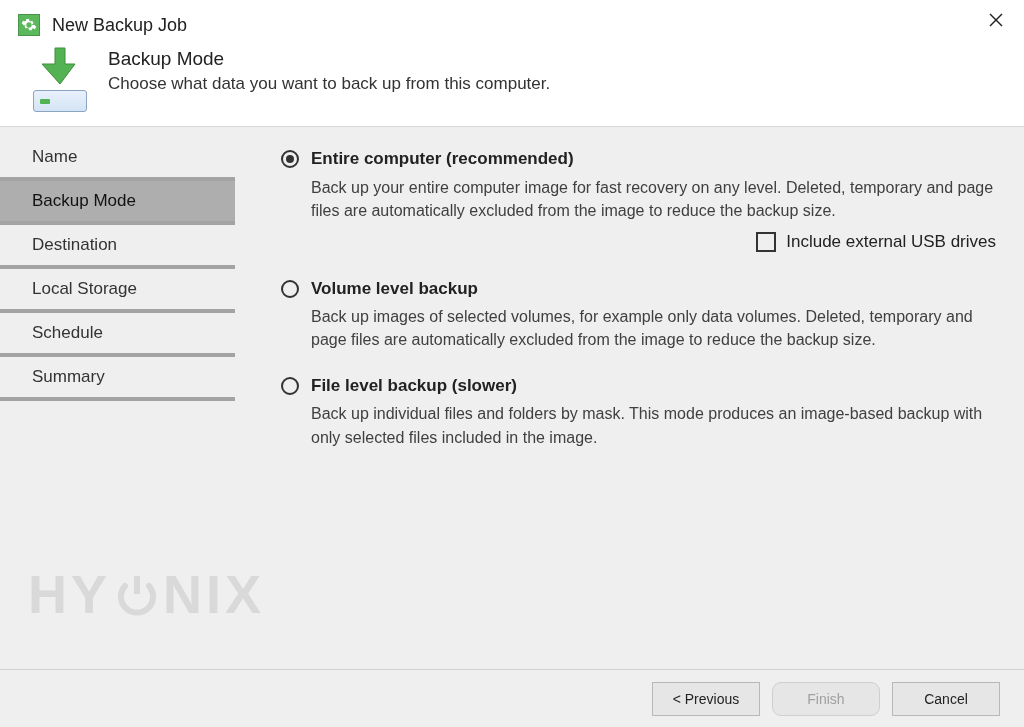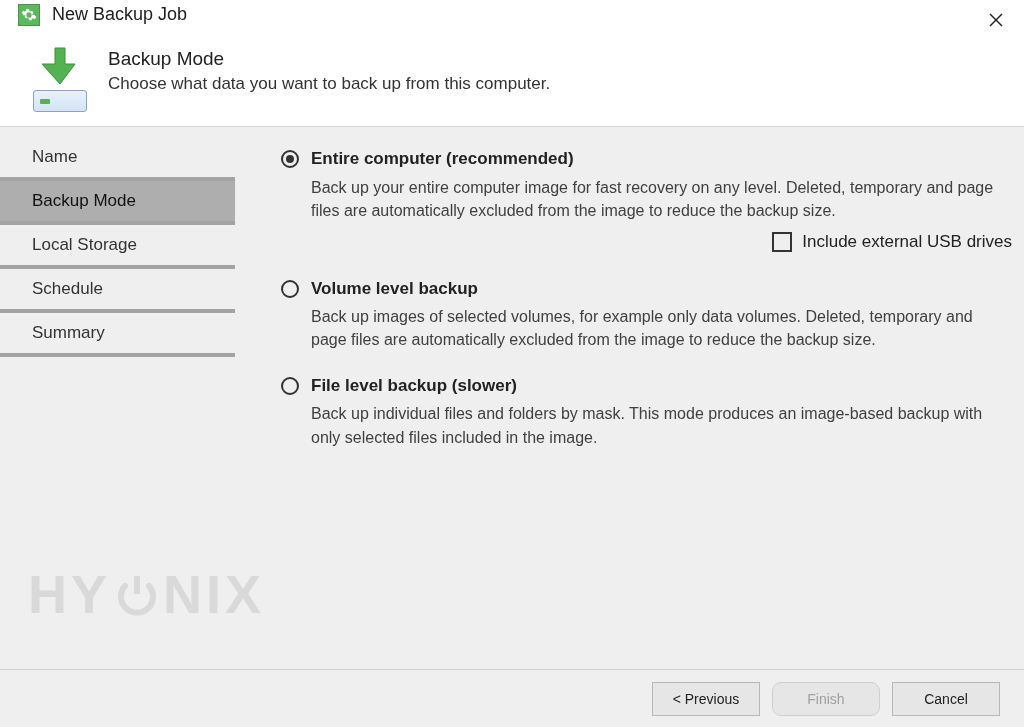--- a/index.html
+++ b/index.html
@@ -15,21 +15,21 @@
     .window {
       width: 1024px;
       height: 727px;
       background: #fff;
       display: flex;
       flex-direction: column;
     }
     .titlebar {
       height: 36px;
       display: flex;
-      align-items: flex-start;
+      align-items: flex-end;
       padding: 4px 8px 0 18px;
       background: #fff;
     }
     .titlebar .app-icon {
       width: 22px; height: 22px;
       background: #5cb85c;
       display: inline-flex;
       align-items: center;
       justify-content: center;
       margin-right: 12px;
@@ -88,21 +88,21 @@
       color: #333;
       border-bottom: 4px solid #a3a3a3;
       cursor: pointer;
     }
     .sidebar .navitem.active {
       background: #aeaeae;
       color: #111;
     }
     .content {
       flex: 1;
-      padding: 20px 12px 10px 46px;
+      padding: 20px 28px 10px 46px;
       font-size: 17px;
       color: #222;
       line-height: 1.45;
       overflow: auto;
     }
     .option { margin-bottom: 22px; }
     .radio-row { display: flex; align-items: center; }
     .radio {
       width: 18px; height: 18px;
       border: 2px solid #333;
@@ -192,20 +192,21 @@
     <div class="headtxt">
       <div class="h1">Backup Mode</div>
       <div class="h2">Choose what data you want to back up from this computer.</div>
     </div>
   </div>
 
   <div class="body">
     <div class="sidebar">
       <div class="navitem">Name</div>
       <div class="navitem active">Backup Mode</div>
+      <div class="navitem">Destination</div>
       <div class="navitem">Local Storage</div>
       <div class="navitem">Schedule</div>
       <div class="navitem">Summary</div>
     </div>
 
     <div class="content">
 
       <div class="option">
         <div class="radio-row">
           <span class="radio checked"></span>

